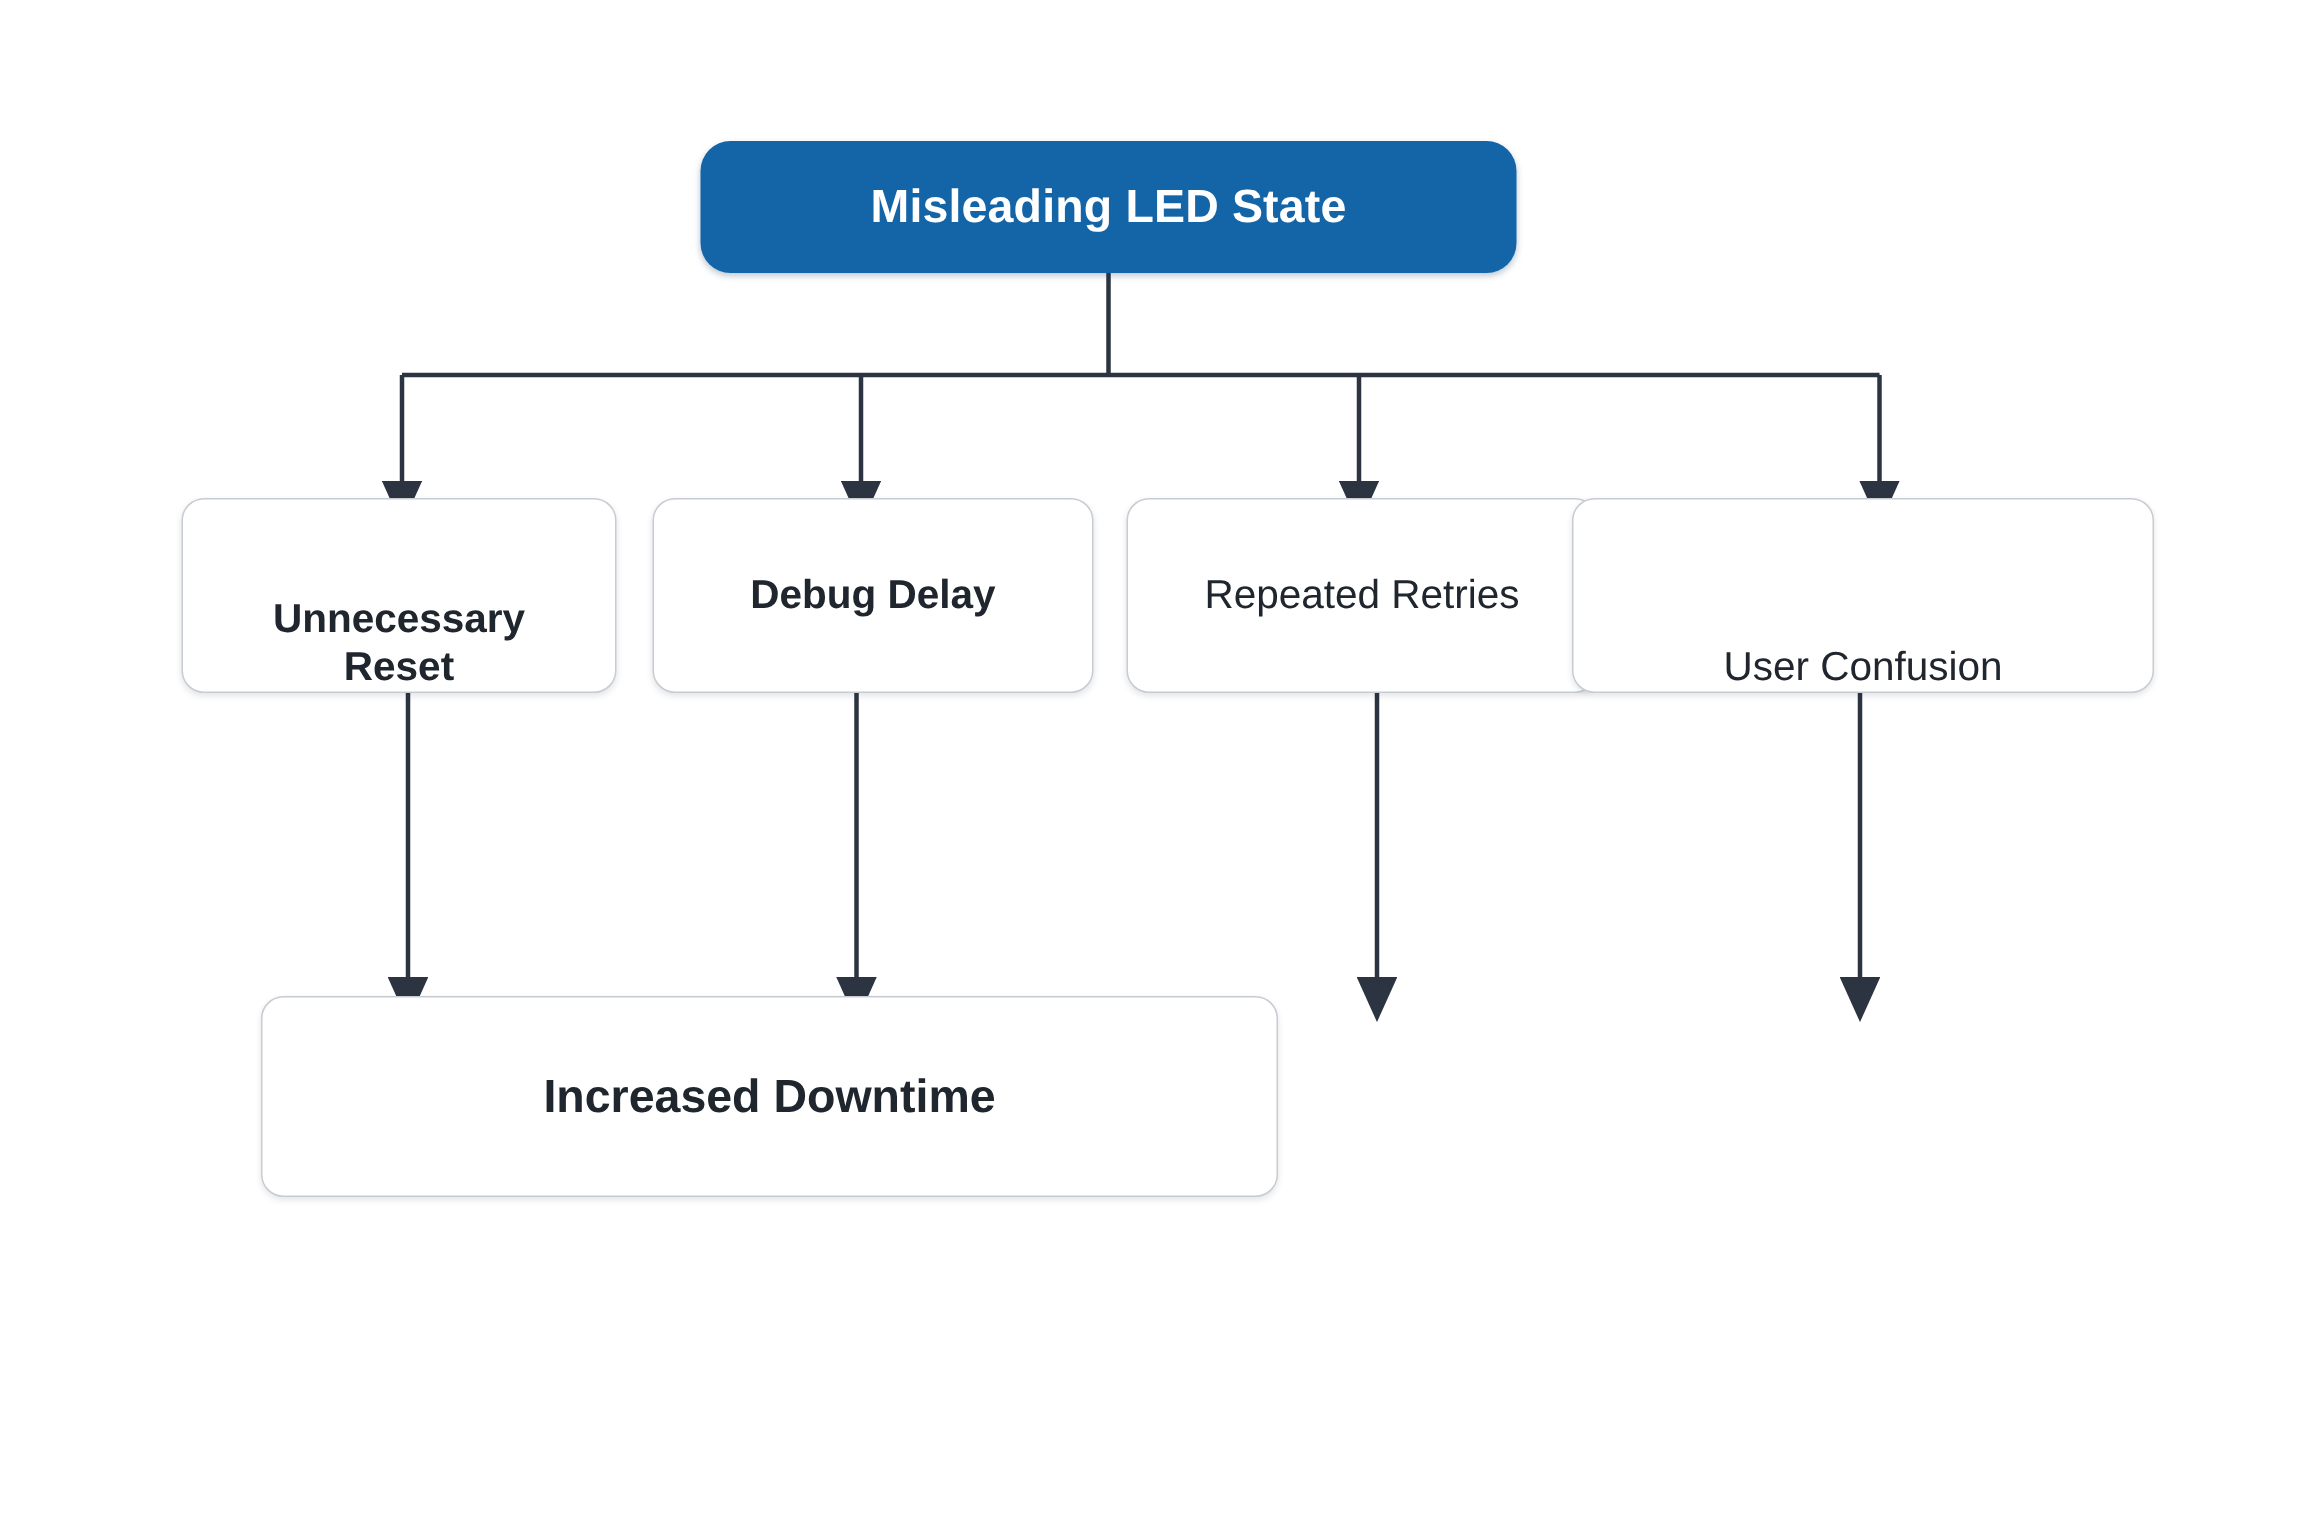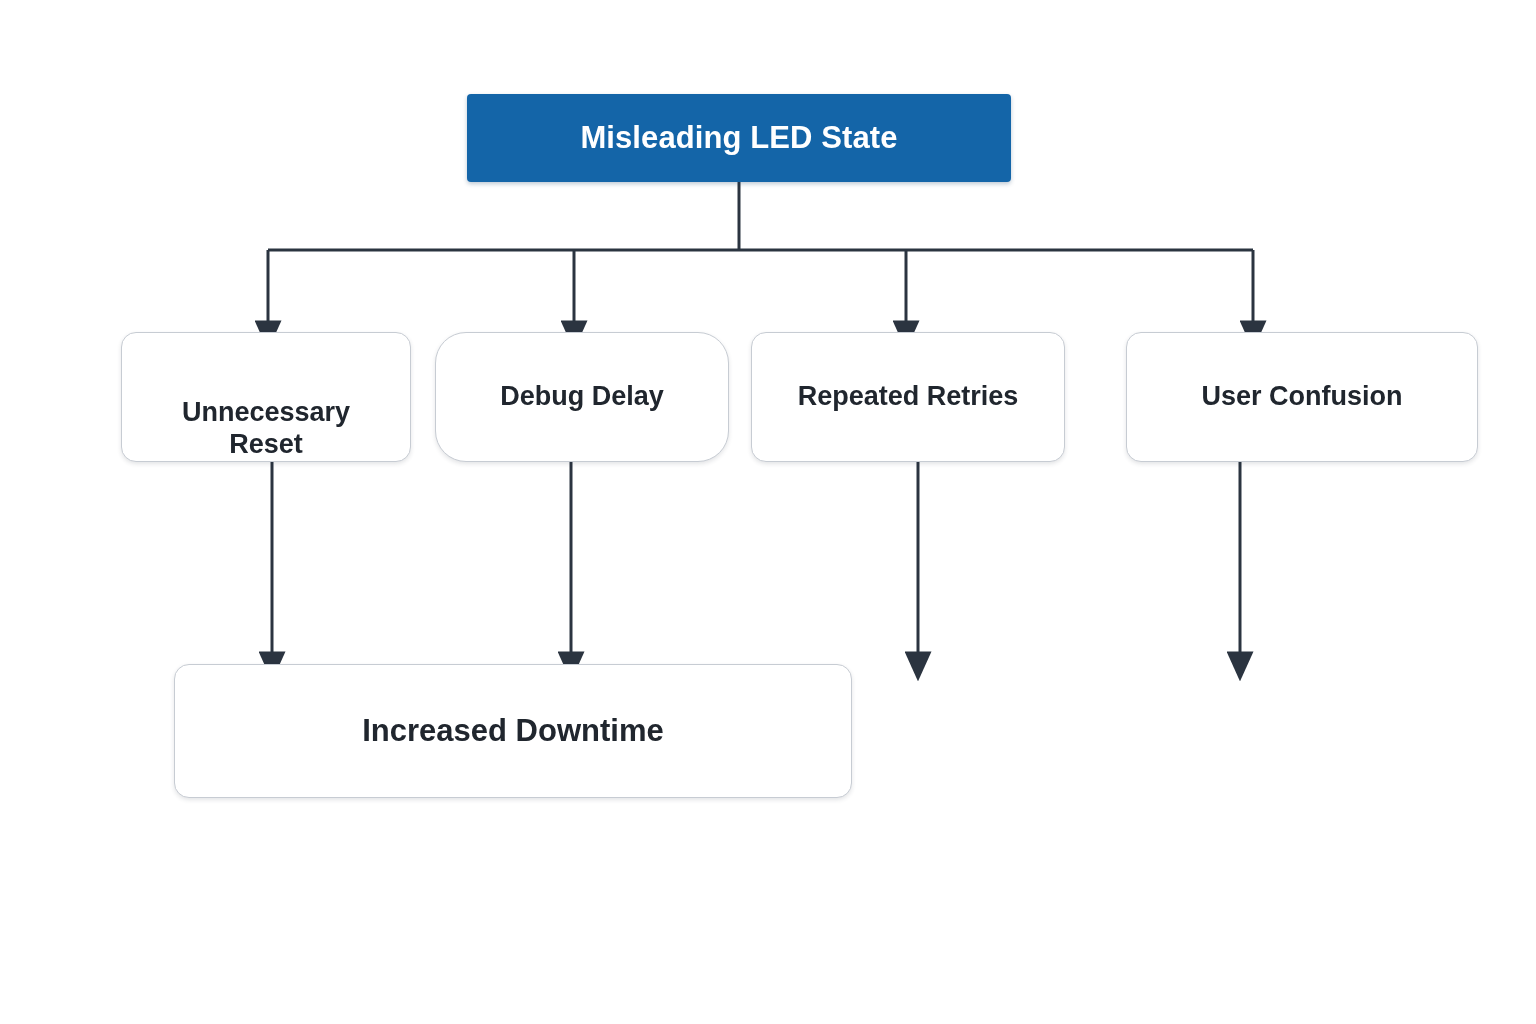--- a/index.html
+++ b/index.html
@@ -38,21 +38,21 @@
     display: flex;
     align-items: center;
     justify-content: center;
     text-align: center;
     line-height: 1.18;
   }
 
   .node-root {
     background: #1465a8;
     color: #ffffff;
-    border-radius: 4px;
+    border-radius: 20px;
     font-size: 31px;
     font-weight: 700;
     letter-spacing: 0.1px;
     box-shadow: 0 2px 4px rgba(20, 60, 100, 0.28);
   }
 
   .node-leaf {
     background: #ffffff;
     color: #20262e;
     border: 1.6px solid #c7ccd3;
@@ -60,21 +60,21 @@
     box-shadow: 0 2px 4px rgba(40, 50, 65, 0.13);
   }
 
   .node-mid-bold {
     font-size: 27px;
     font-weight: 700;
   }
 
   .node-mid-regular {
     font-size: 27px;
-    font-weight: 700;
+    font-weight: 400;
   }
 
   .node-bottom {
     font-size: 31px;
     font-weight: 700;
   }
 
   .node-label {
     display: block;
     padding: 0 10px;
@@ -113,29 +113,29 @@
 
   <div class="node node-root" style="left:467px; top:94px; width:544px; height:88px;">
     <span class="node-label">Misleading LED State</span>
   </div>
 
   <div class="node node-leaf node-mid-bold" style="left:121px; top:332px; width:290px; height:130px;align-items:flex-end;">
     <span class="node-label">Unnecessary
 Reset</span>
   </div>
 
-  <div class="node node-leaf node-mid-bold" style="left:435px; top:332px; width:294px; height:130px;border-radius:31px;">
+  <div class="node node-leaf node-mid-bold" style="left:435px; top:332px; width:294px; height:130px;">
     <span class="node-label">Debug Delay</span>
   </div>
 
   <div class="node node-leaf node-mid-regular" style="left:751px; top:332px; width:314px; height:130px;">
     <span class="node-label">Repeated Retries</span>
   </div>
 
-  <div class="node node-leaf node-mid-regular" style="left:1126px; top:332px; width:352px; height:130px;">
+  <div class="node node-leaf node-mid-regular" style="left:1048px; top:332px; width:388px; height:130px;align-items:flex-end;">
     <span class="node-label">User Confusion</span>
   </div>
 
   <div class="node node-leaf node-bottom" style="left:126px; top:664px; width:678px; height:134px;margin-left:48px;">
     <span class="node-label">Increased Downtime</span>
   </div>
 
 
 </div>
 

